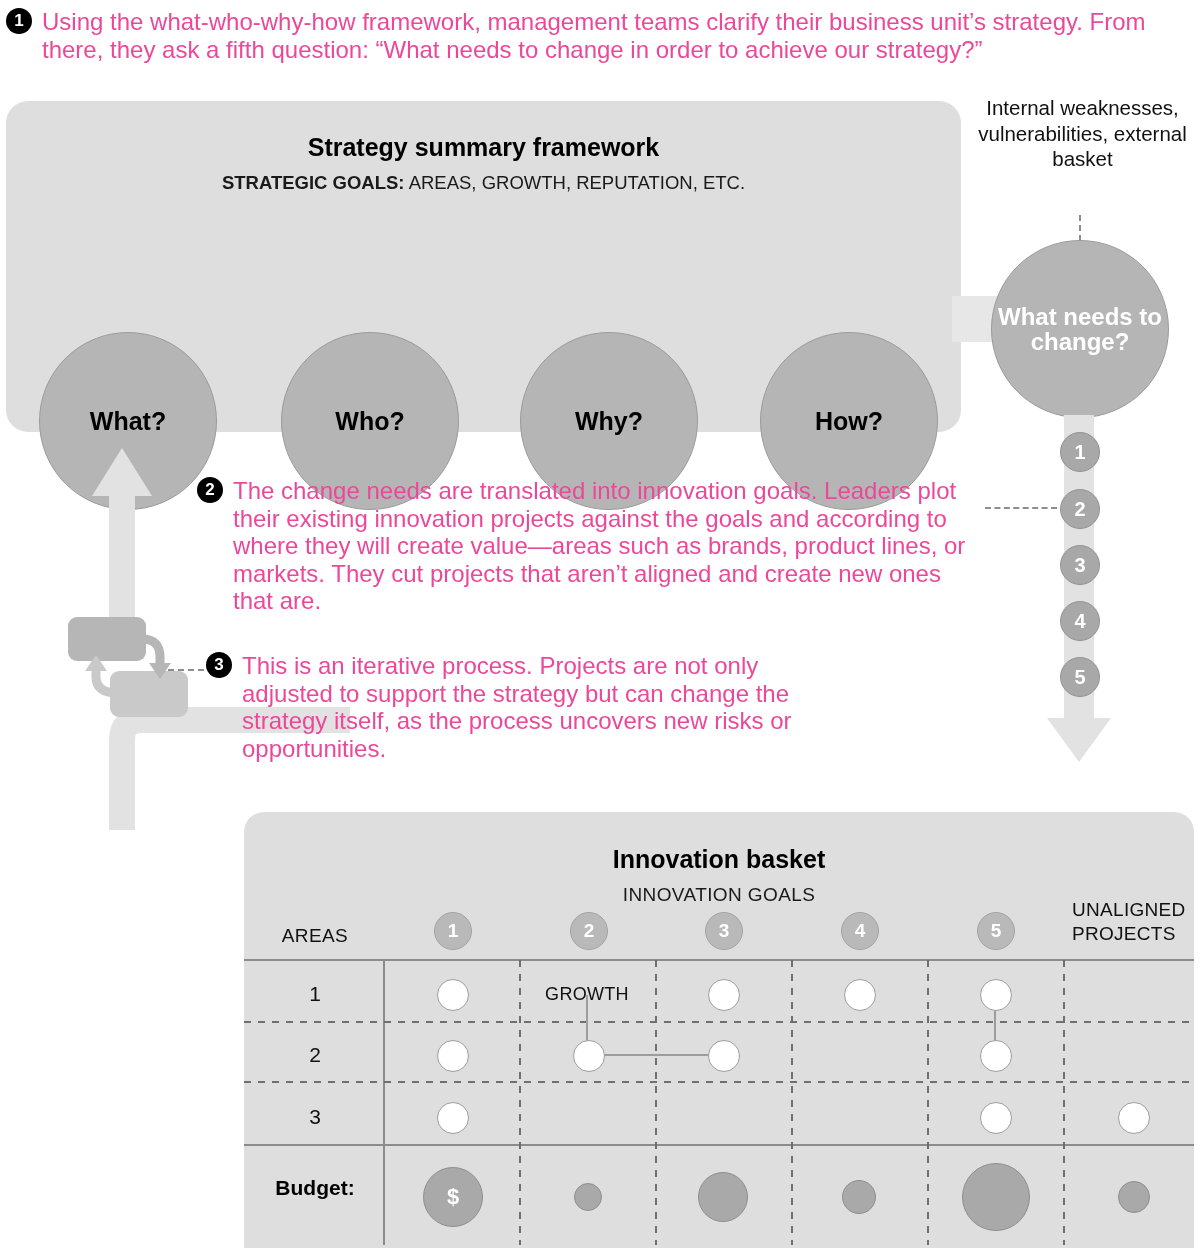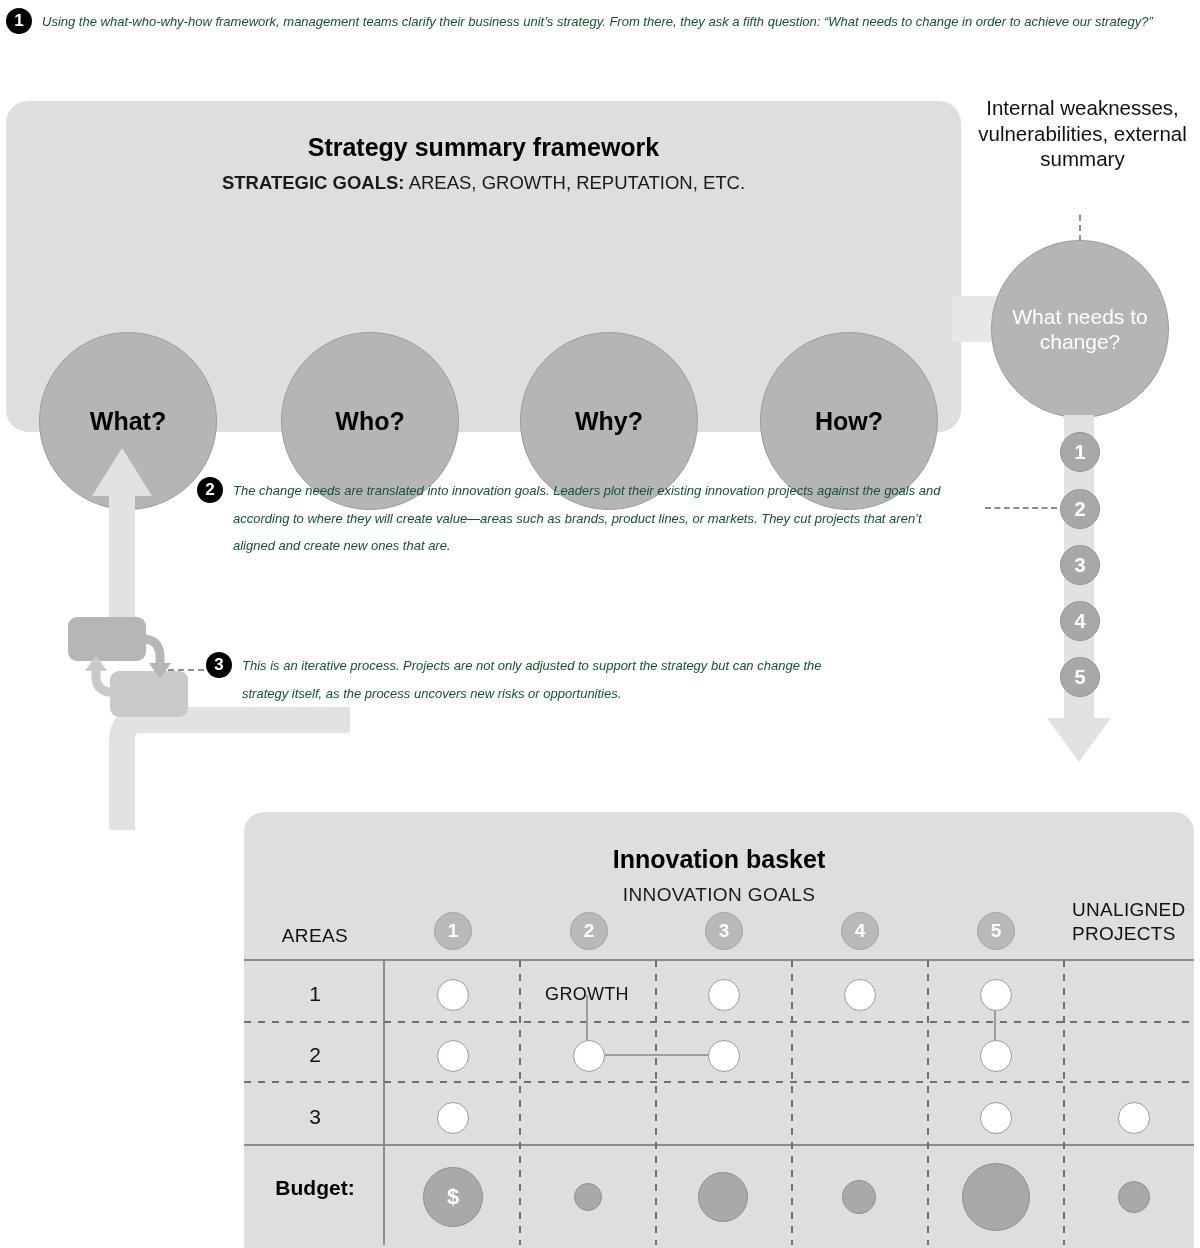--- a/index.html
+++ b/index.html
@@ -13,21 +13,21 @@
 
   
   .bullet{
     width:26px;height:26px;border-radius:50%;
     background:#000;color:#fff;
     font-size:17px;font-weight:bold;
     display:flex;align-items:center;justify-content:center;
     flex:0 0 auto;
   }
   .note{position:absolute;display:flex;gap:10px;align-items:flex-start;}
-  .note .txt{font-size:13px;line-height:27.5px;color:#14532d;font-style:italic;}
+  .note .txt{font-size:24px;line-height:27.5px;color:#ec4899;}
 
   
   #step1{left:6px;top:8px;width:1180px;}
 
   
   #strategy-panel{
     position:absolute;left:6px;top:101px;width:955px;height:331px;
     background:#dedede;border-radius:22px;
   }
   #strategy-title{
@@ -60,21 +60,21 @@
     text-align:center;font-size:20.5px;line-height:25.5px;color:#111;
   }
   #change-dashed{
     position:absolute;left:1079px;top:215px;width:0;height:26px;
     border-left:2px dashed #8e8e8e;
   }
   #change-circle{
     position:absolute;left:991px;top:240px;width:176px;height:176px;
     border-radius:50%;background:#b5b5b5;border:1px solid #9b9b9b;
     display:flex;align-items:center;justify-content:center;text-align:center;
-    font-size:21px;font-weight:normal;line-height:25px;color:#ffffff;
+    font-size:24px;font-weight:bold;line-height:25px;color:#ffffff;
   }
 
   
   #down-shaft{
     position:absolute;left:1064px;top:415px;width:30px;height:310px;
     background:#e2e2e2;
   }
   #down-head{
     position:absolute;left:1047px;top:718px;width:0;height:0;
     border-left:32px solid transparent;border-right:32px solid transparent;
@@ -175,21 +175,21 @@
     <div id="strategy-title">Strategy summary framework</div>
     <div id="strategy-goals"><b>STRATEGIC GOALS:</b><span> AREAS, GROWTH, REPUTATION, ETC.</span></div>
     <div class="q-circle" id="q0">What?</div>
     <div class="q-circle" id="q1">Who?</div>
     <div class="q-circle" id="q2">Why?</div>
     <div class="q-circle" id="q3">How?</div>
   </div>
 
   <div id="panel-connector"></div>
 
-  <div id="change-caption">Internal weaknesses, vulnerabilities, external summary</div>
+  <div id="change-caption">Internal weaknesses, vulnerabilities, external basket</div>
   <div id="change-dashed"></div>
   <div id="change-circle">What needs to change?</div>
 
   <div id="down-shaft"></div>
   <div id="down-head"></div>
   <div class="step-num" id="sn1">1</div>
   <div class="step-num" id="sn2">2</div>
   <div class="step-num" id="sn3">3</div>
   <div class="step-num" id="sn4">4</div>
   <div class="step-num" id="sn5">5</div>

